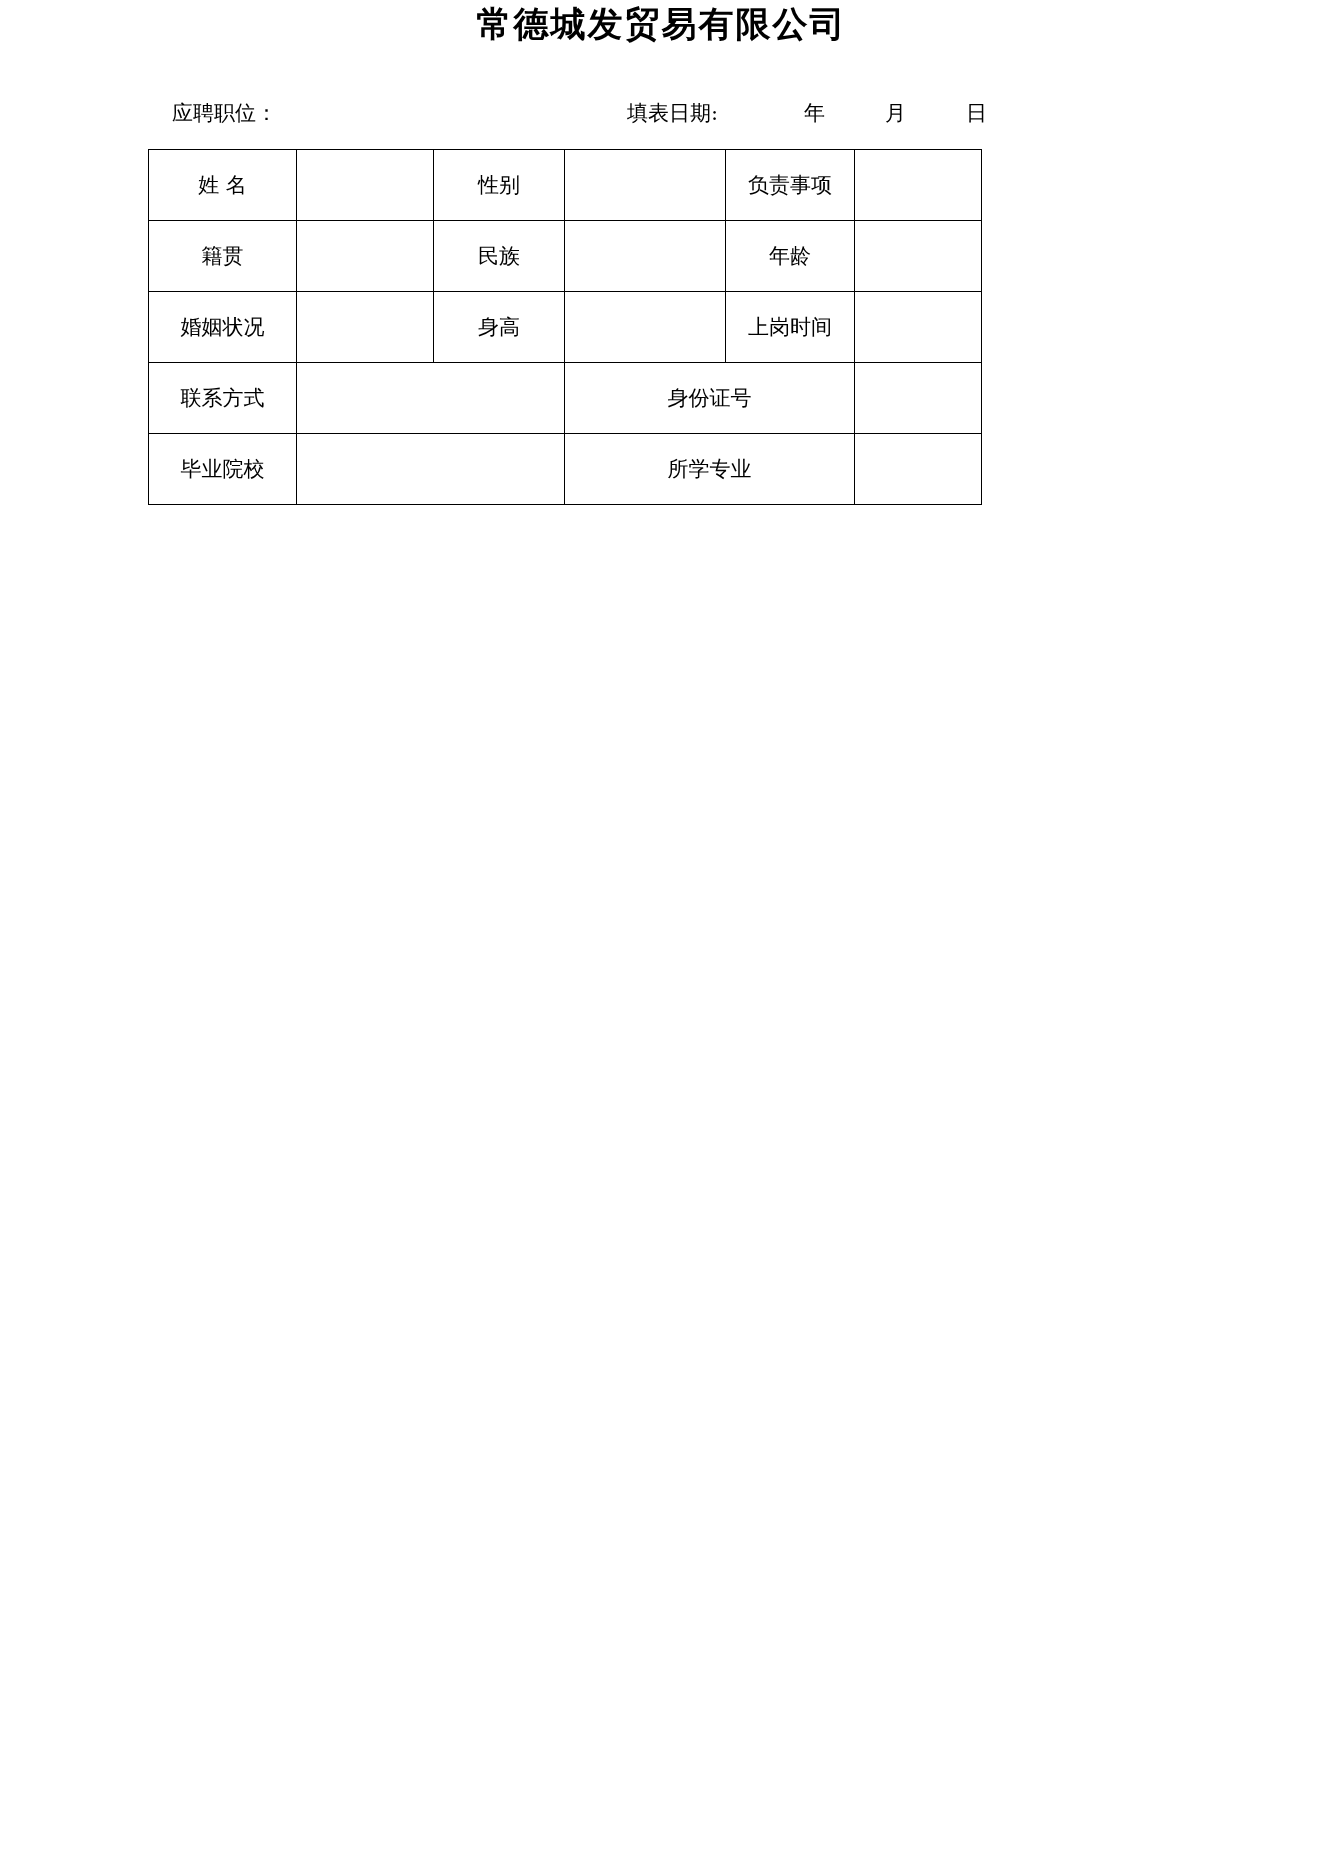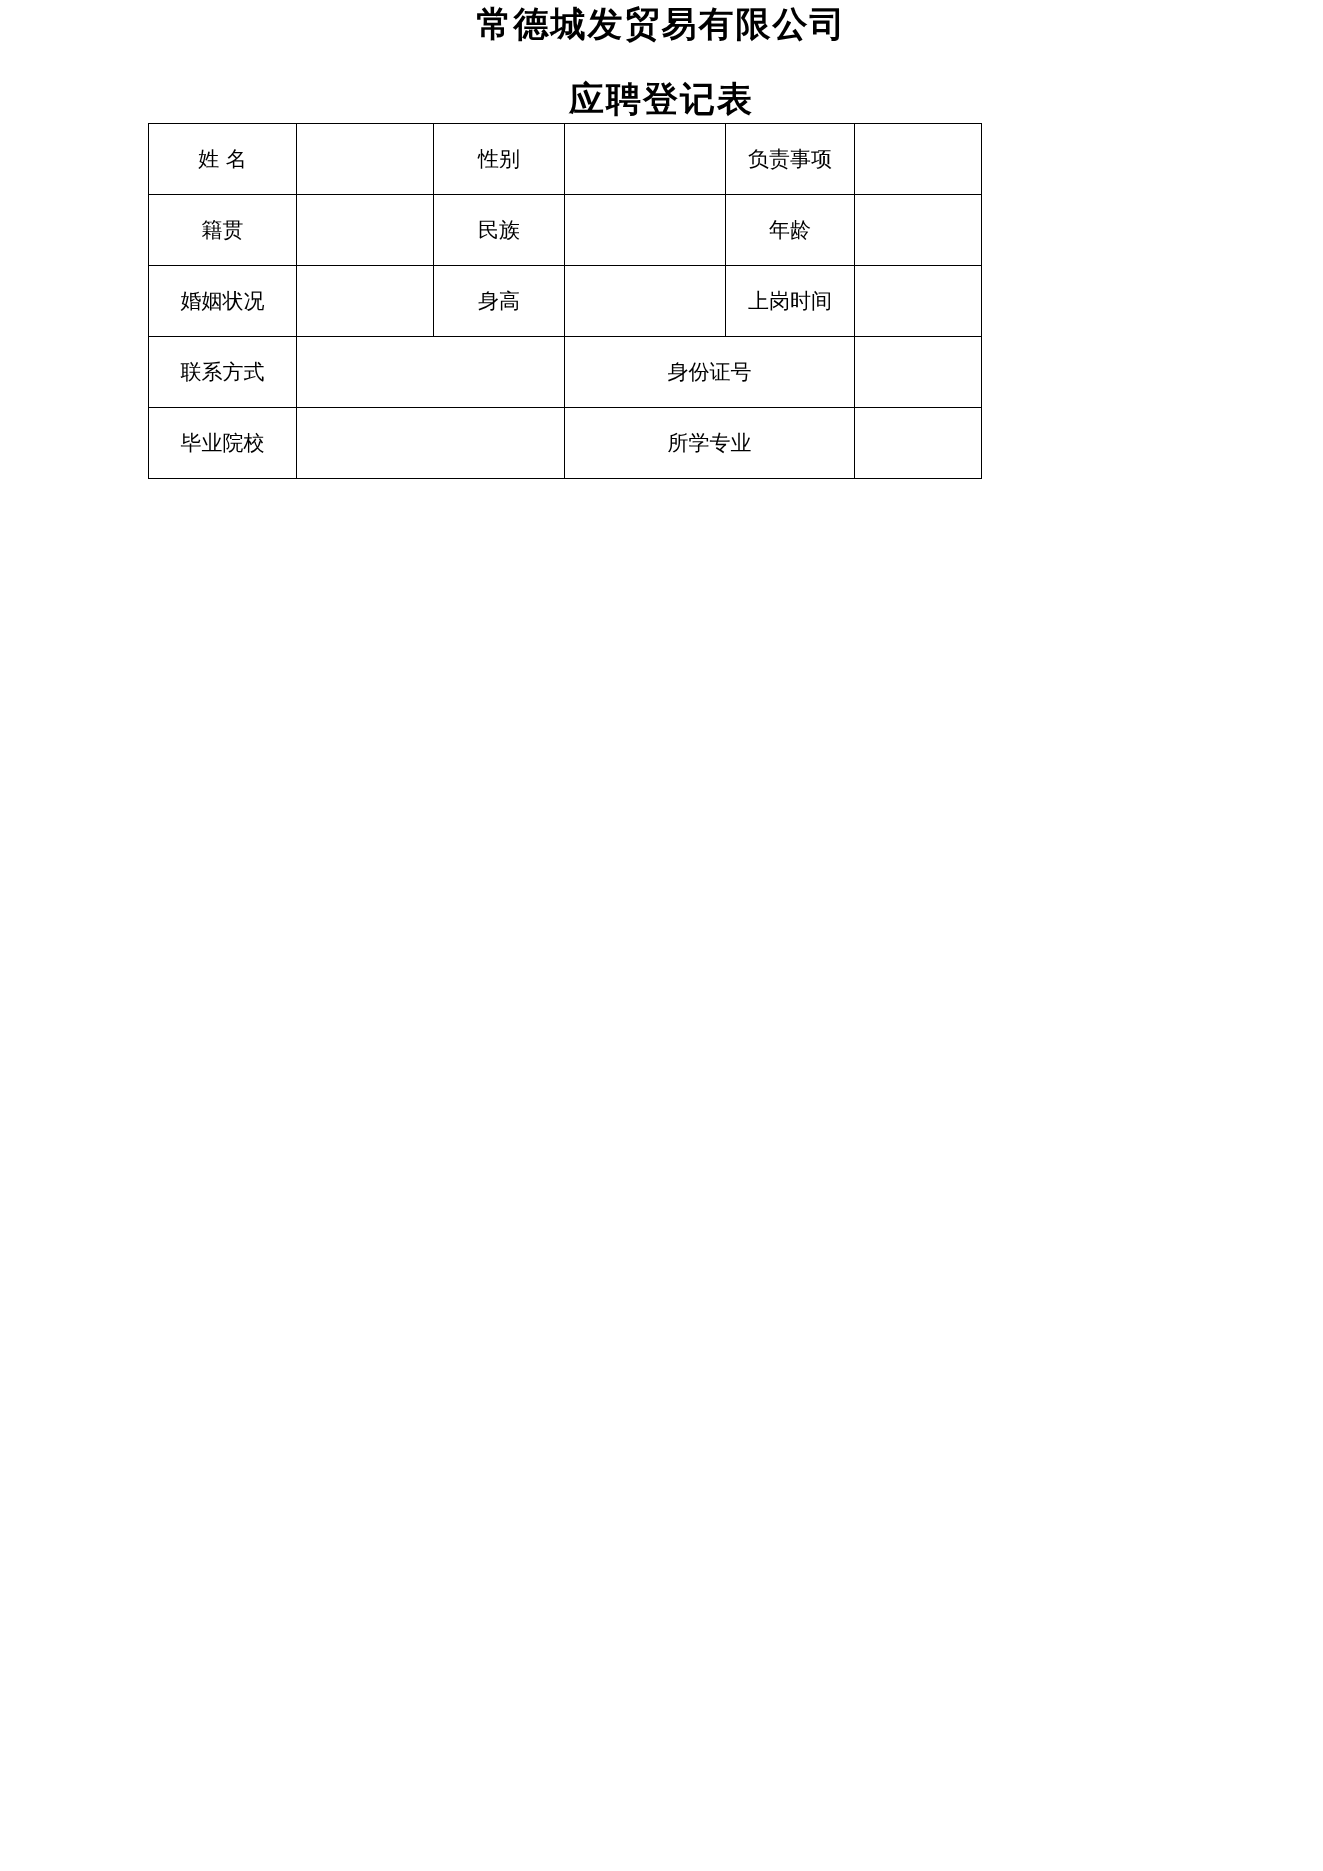--- a/index.html
+++ b/index.html
@@ -54,20 +54,21 @@
     display: flex;
     align-items: baseline;
   }
   .meta-right .lbl { margin-right: 86px; }
   .meta-right .unit { margin-right: 60px; }
   .meta-right .unit:last-child { margin-right: 0; }
 
   table.form {
     border-collapse: collapse;
     margin-left: 148px;
+    margin-top: 22px;
     width: 833px;
     table-layout: fixed;
   }
   table.form td {
     border: 1px solid #000000;
     font-size: 21px;
     height: 70px;
     padding: 0 6px;
     vertical-align: middle;
     text-align: center;
@@ -86,23 +87,31 @@
     font-size: 21px;
   }
 </style>
 </head>
 <body>
 
 <div class="page">
 
   <div class="title-block">
     <div class="title-line1">常德城发贸易有限公司</div>
-    <div class="title-line2">应聘登记表</div>
   </div>
 
+  <div class="meta-row">
+    <div class="meta-left">应聘职位：</div>
+    <div class="meta-right">
+      <span class="lbl">填表日期:</span>
+      <span class="unit">年</span>
+      <span class="unit">月</span>
+      <span class="unit">日</span>
+    </div>
+  </div>
 
   <table class="form">
     <colgroup>
       <col style="width:148px">
       <col style="width:137px">
       <col style="width:131px">
       <col style="width:161px">
       <col style="width:129px">
       <col style="width:127px">
     </colgroup>

